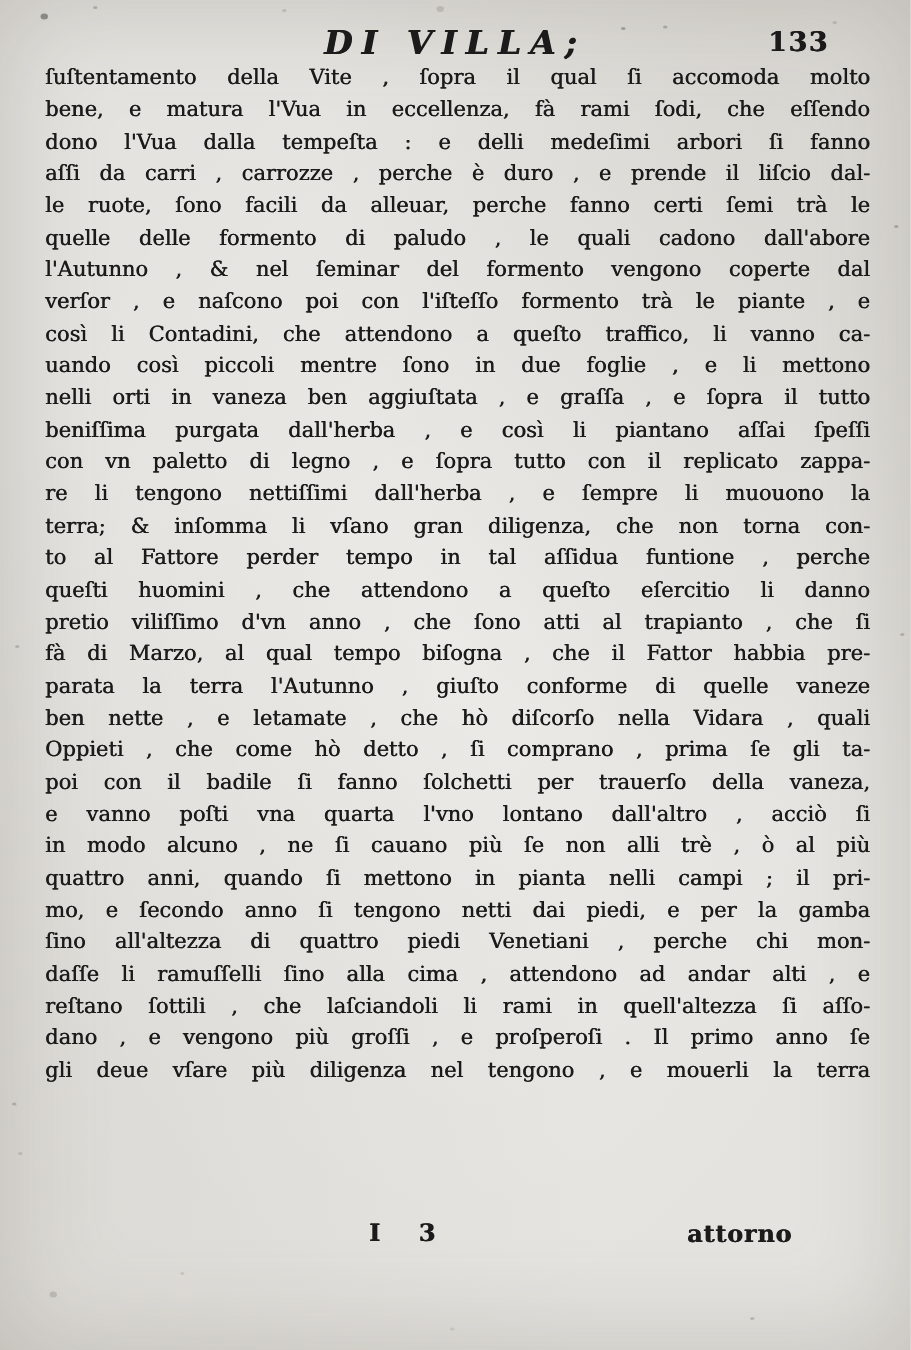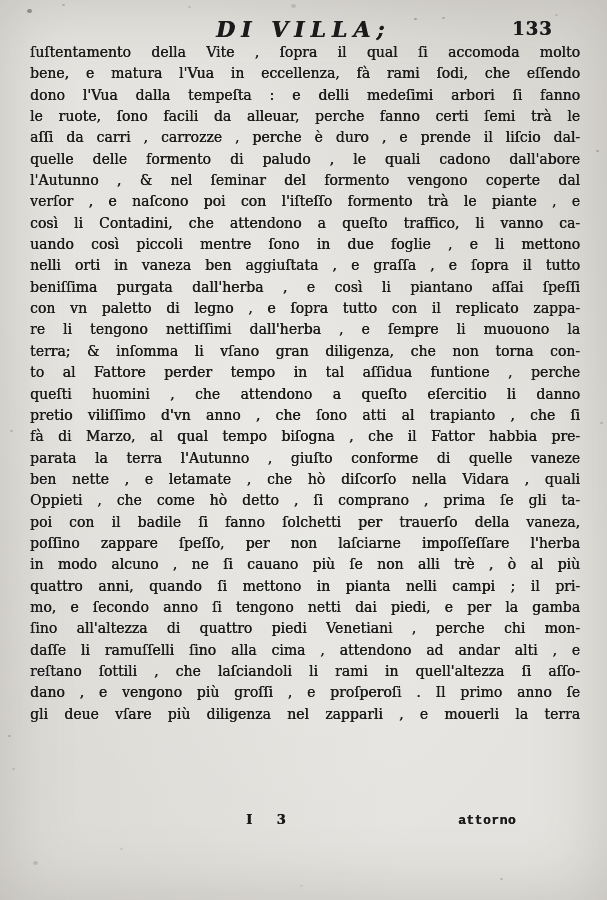--- a/index.html
+++ b/index.html
@@ -65,38 +65,37 @@
     height: 21.35px;
     overflow: visible;
     text-shadow: 0.35px 0 0 currentColor;
   }
   .page-footer {
     position: absolute;
     top: 810px;
     left: 0;
     width: 607px;
     height: 28px;
-    font-size: 13px;
+    font-size: 16px;
   }
   .signature-mark {
     position: absolute;
     left: 246px;
     top: 2px;
     letter-spacing: 10px;
     font-weight: bold;
     text-shadow: 0.4px 0 0 currentColor;
   }
   .catchword {
     position: absolute;
     left: 458px;
     top: 3px;
     font-weight: bold;
     letter-spacing: 0.5px;
     text-shadow: 0.4px 0 0 currentColor;
-    font-family: Liberation Mono, monospace;
   }
   .paper-specks {
     position: absolute;
     top: 0; left: 0;
     width: 3px; height: 2px;
     border-radius: 50%;
     background: transparent;
     box-shadow:
       28px 10px 0 1px rgba(50,48,44,0.45),
       62px 4px 0 0 rgba(80,76,70,0.30),
@@ -125,49 +124,49 @@
 
   <div class="running-head">
     <span class="running-title">DI VILLA;</span>
     <span class="page-number">133</span>
   </div>
 
   <div class="body-text">
       <div class="text-line">ſuſtentamento della Vite , ſopra il qual ſi accomoda molto</div>
       <div class="text-line">bene, e matura l'Vua in eccellenza, fà rami ſodi, che eſſendo</div>
       <div class="text-line">dono l'Vua dalla tempeſta : e delli medeſimi arbori ſi fanno</div>
+      <div class="text-line">aſſi da carri , carrozze , perche è duro , e prende il liſcio dal-</div>
       <div class="text-line">le ruote, ſono facili da alleuar, perche fanno certi ſemi trà le</div>
-      <div class="text-line">aſſi da carri , carrozze , perche è duro , e prende il liſcio dal-</div>
       <div class="text-line">quelle delle formento di paludo , le quali cadono dall'abore</div>
       <div class="text-line">l'Autunno , &amp; nel ſeminar del formento vengono coperte dal</div>
       <div class="text-line">verſor , e naſcono poi con l'iſteſſo formento trà le piante , e</div>
       <div class="text-line">così li Contadini, che attendono a queſto traffico, li vanno ca-</div>
       <div class="text-line">uando così piccoli mentre ſono in due foglie , e li mettono</div>
       <div class="text-line">nelli orti in vaneza ben aggiuſtata , e graſſa , e ſopra il tutto</div>
       <div class="text-line">beniſſima purgata dall'herba , e così li piantano aſſai ſpeſſi</div>
       <div class="text-line">con vn paletto di legno , e ſopra tutto con il replicato zappa-</div>
       <div class="text-line">re li tengono nettiſſimi dall'herba , e ſempre li muouono la</div>
       <div class="text-line">terra; &amp; inſomma li vſano gran diligenza, che non torna con-</div>
       <div class="text-line">to al Fattore perder tempo in tal aſſidua funtione , perche</div>
       <div class="text-line">queſti huomini , che attendono a queſto eſercitio li danno</div>
       <div class="text-line">pretio viliſſimo d'vn anno , che ſono atti al trapianto , che ſi</div>
       <div class="text-line">fà di Marzo, al qual tempo biſogna , che il Fattor habbia pre-</div>
       <div class="text-line">parata la terra l'Autunno , giuſto conforme di quelle vaneze</div>
       <div class="text-line">ben nette , e letamate , che hò diſcorſo nella Vidara , quali</div>
       <div class="text-line">Oppieti , che come hò detto , ſi comprano , prima ſe gli ta-</div>
       <div class="text-line">poi con il badile ſi fanno ſolchetti per trauerſo della vaneza,</div>
-      <div class="text-line">poſſino zappare ſpeſſo, per non laſciarne impoſſeſſare l'herba</div>
+      <div class="text-line">e vanno poſti vna quarta l'vno lontano dall'altro , acciò ſi</div>
       <div class="text-line">in modo alcuno , ne ſi cauano più ſe non alli trè , ò al più</div>
       <div class="text-line">quattro anni, quando ſi mettono in pianta nelli campi ; il pri-</div>
       <div class="text-line">mo, e ſecondo anno ſi tengono netti dai piedi, e per la gamba</div>
       <div class="text-line">ſino all'altezza di quattro piedi Venetiani , perche chi mon-</div>
       <div class="text-line">daſſe li ramuſſelli ſino alla cima , attendono ad andar alti , e</div>
       <div class="text-line">reſtano ſottili , che laſciandoli li rami in quell'altezza ſi aſſo-</div>
       <div class="text-line">dano , e vengono più groſſi , e proſperoſi . Il primo anno ſe</div>
-      <div class="text-line">gli deue vſare più diligenza nel zapparli , e mouerli la terra</div>
+      <div class="text-line">gli deue vſare più diligenza nel tengono , e mouerli la terra</div>
     </div>
 
   <div class="page-footer">
     <span class="signature-mark">I 3</span>
     <span class="catchword">attorno</span>
   </div>
 
 </div>
 
 </body></html>

